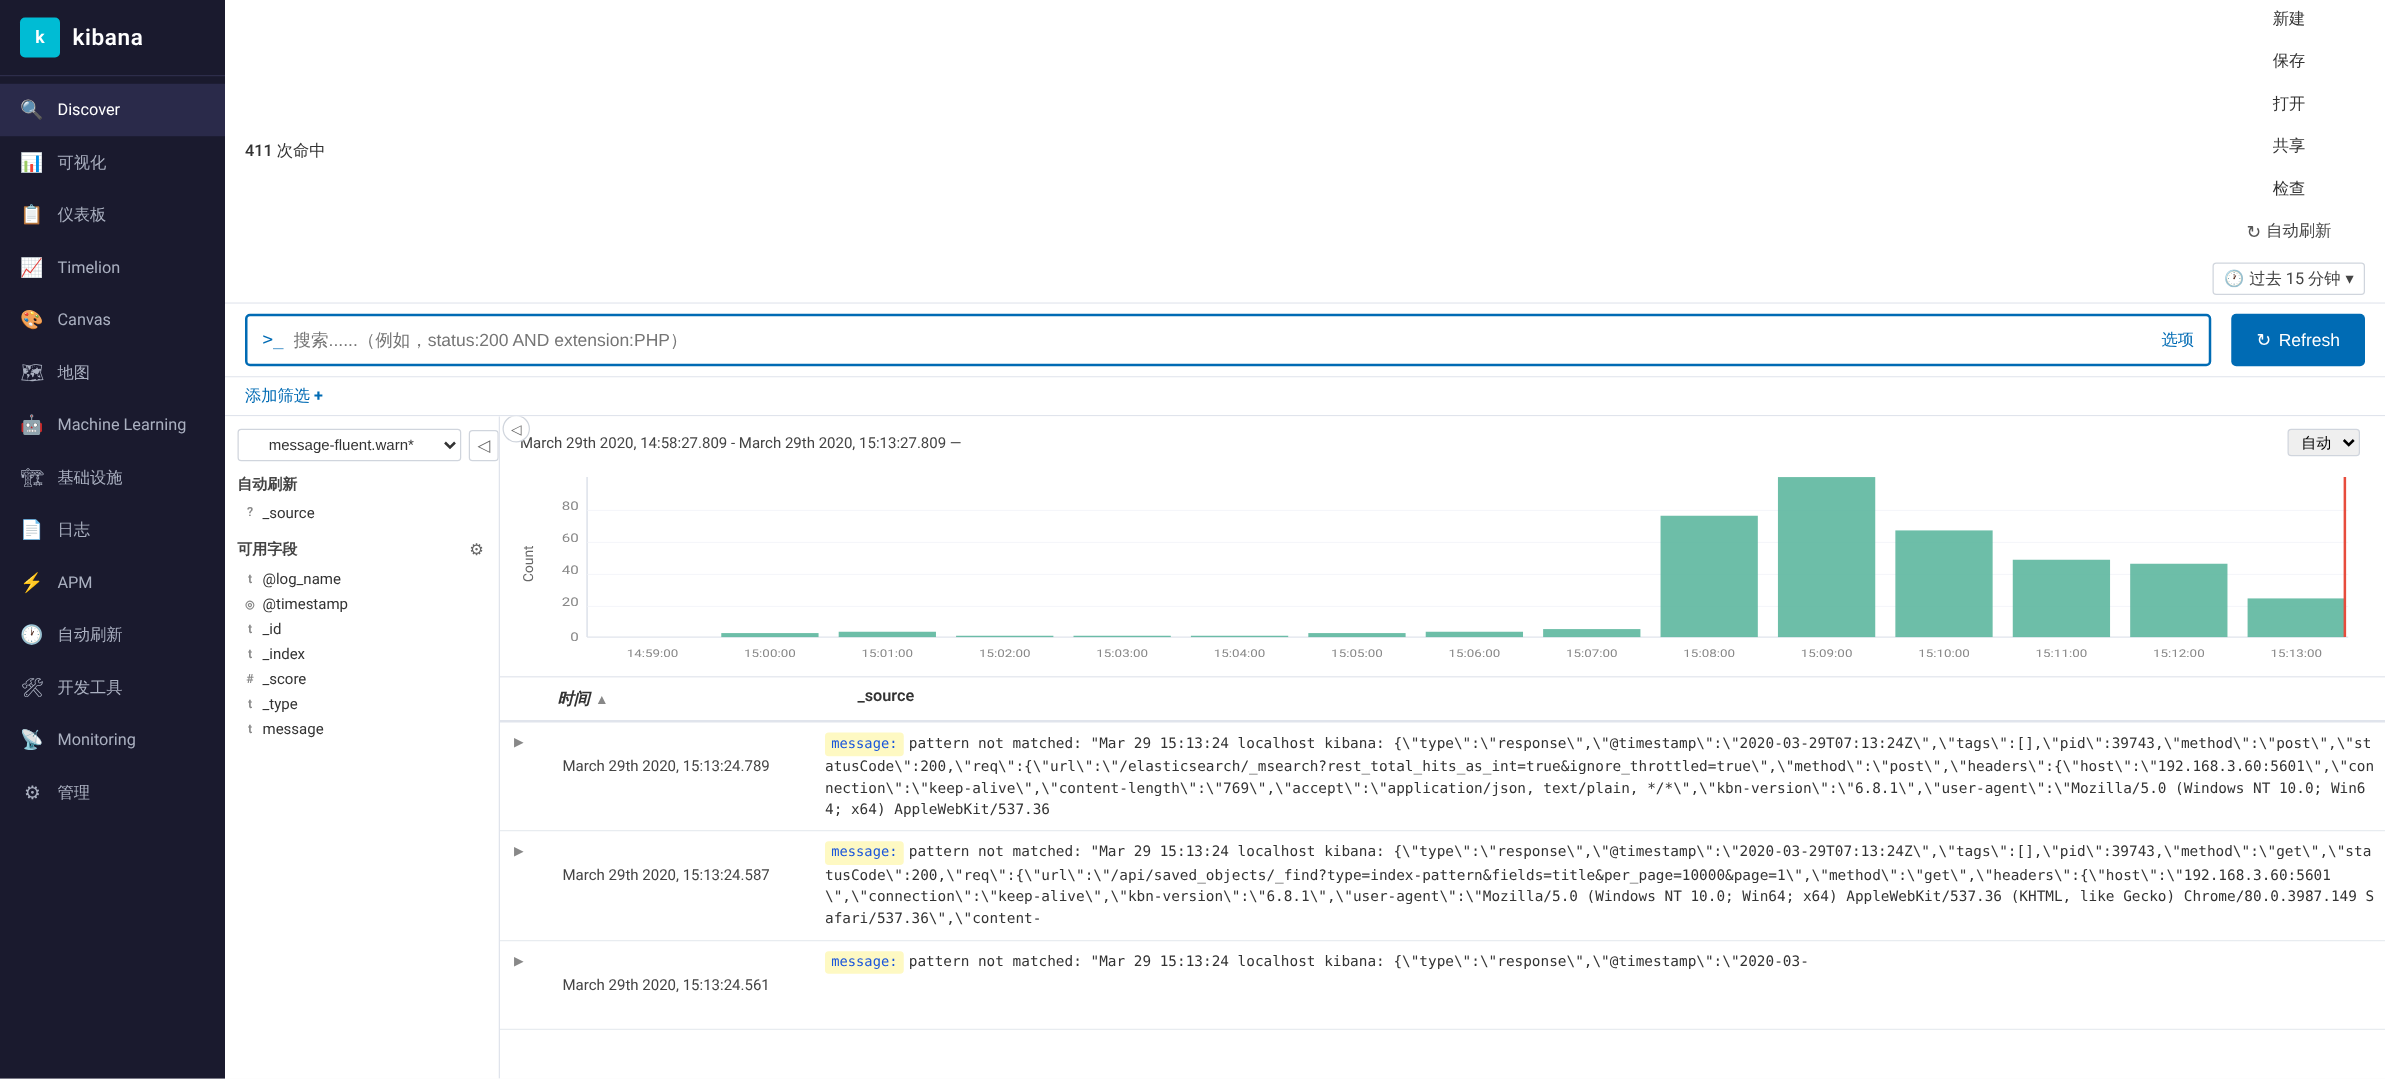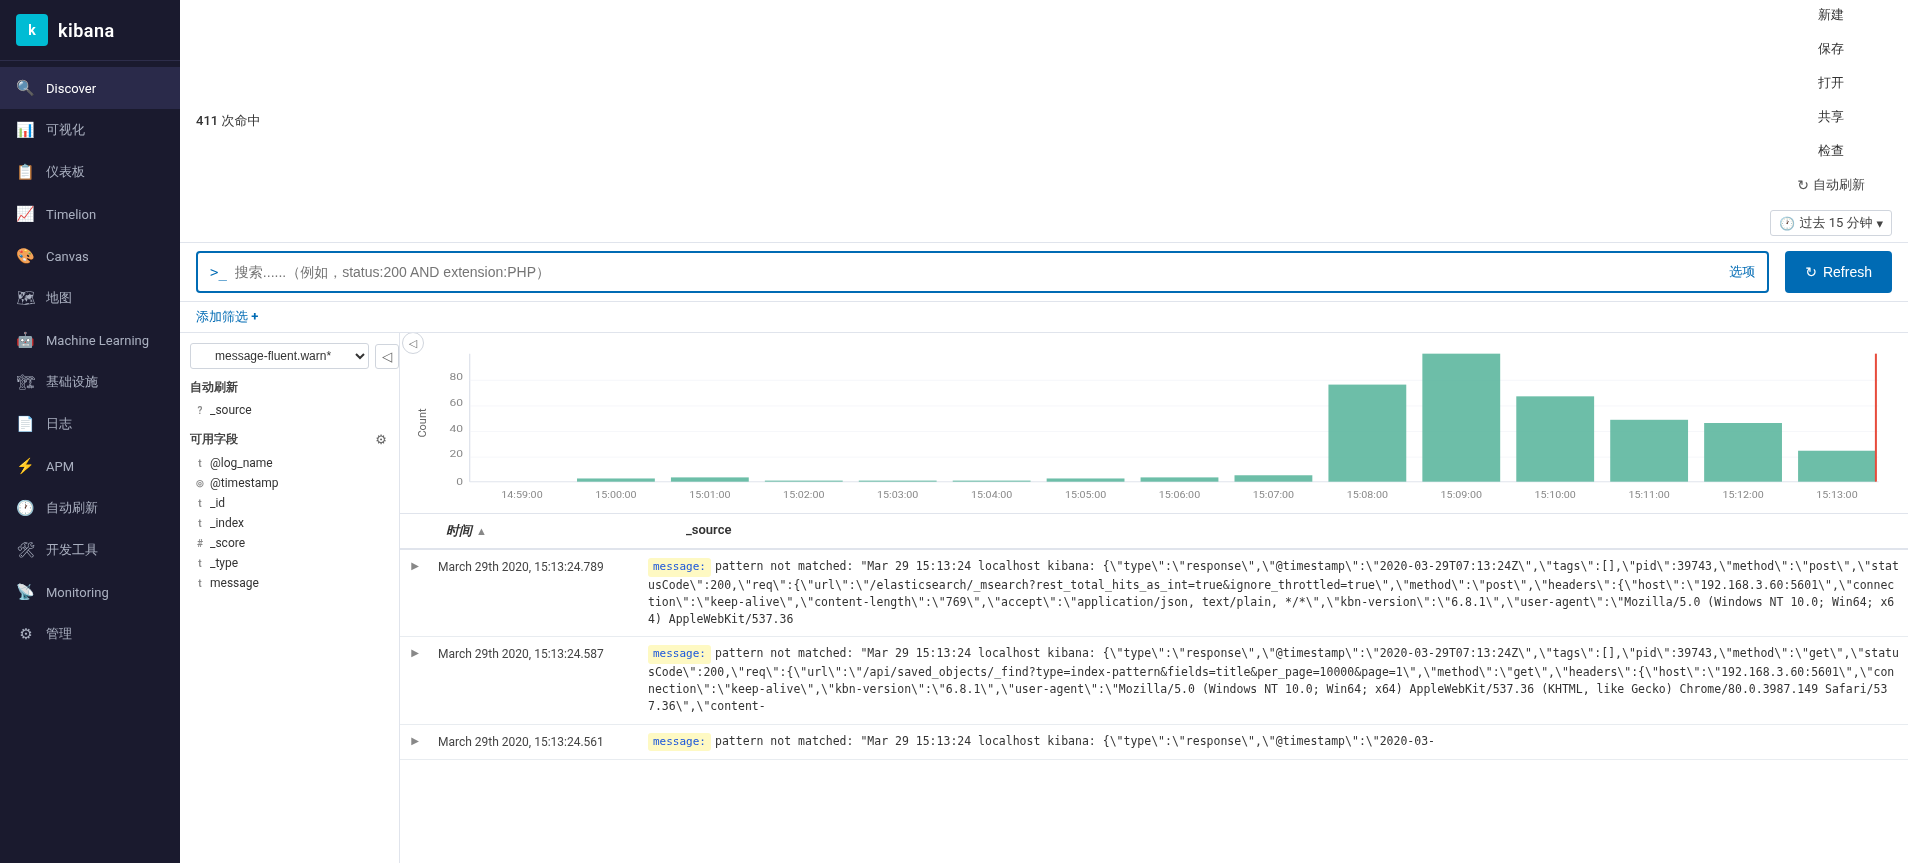--- a/index.html
+++ b/index.html
@@ -338,24 +338,25 @@
       align-items: flex-start;
       justify-content: center;
       padding: 10px 0;
       cursor: pointer;
       color: #888;
       font-size: 10px;
     }
     .row-time {
       width: 210px;
       min-width: 210px;
-      padding: 10px 8px;
+      padding: 28px 8px;
       color: #444;
       white-space: nowrap;
       font-size: 12px;
+      margin-left: 12px;
     }
     .row-source {
       flex: 1;
       padding: 8px 8px;
       font-family: monospace;
       font-size: 11.5px;
       color: #333;
       line-height: 1.5;
       word-break: break-all;
     }
@@ -530,20 +531,30 @@
         <span class="field-type">t</span>
         <span>message</span>
       </div>
     </div>
 
     <div class="right-panel">
 
       <div class="chart-area">
         <div style="position:relative;">
           <button class="collapse-chart">◁</button>
+        </div>
+        <div class="chart-header">
+          <span class="chart-time-range">
+            <span>March 29th 2020, 14:58:27.809 - March 29th 2020, 15:13:27.809</span>
+            <span>—</span>
+          </span>
+          <div class="chart-auto">
+            <select><option>自动</option></select>
+            <span></span>
+          </div>
         </div>
         <div class="chart-container">
           <svg class="chart-svg" viewBox="0 0 1100 150" preserveAspectRatio="none">
 
             <line x1="40" y1="10" x2="40" y2="130" stroke="#e0e4ec" stroke-width="1"></line>
             <line x1="40" y1="130" x2="1090" y2="130" stroke="#e0e4ec" stroke-width="1"></line>
 
             <text x="35" y="133" text-anchor="end" font-size="9" fill="#888">0</text>
             <text x="35" y="107" text-anchor="end" font-size="9" fill="#888">20</text>
             <text x="35" y="83" text-anchor="end" font-size="9" fill="#888">40</text>

